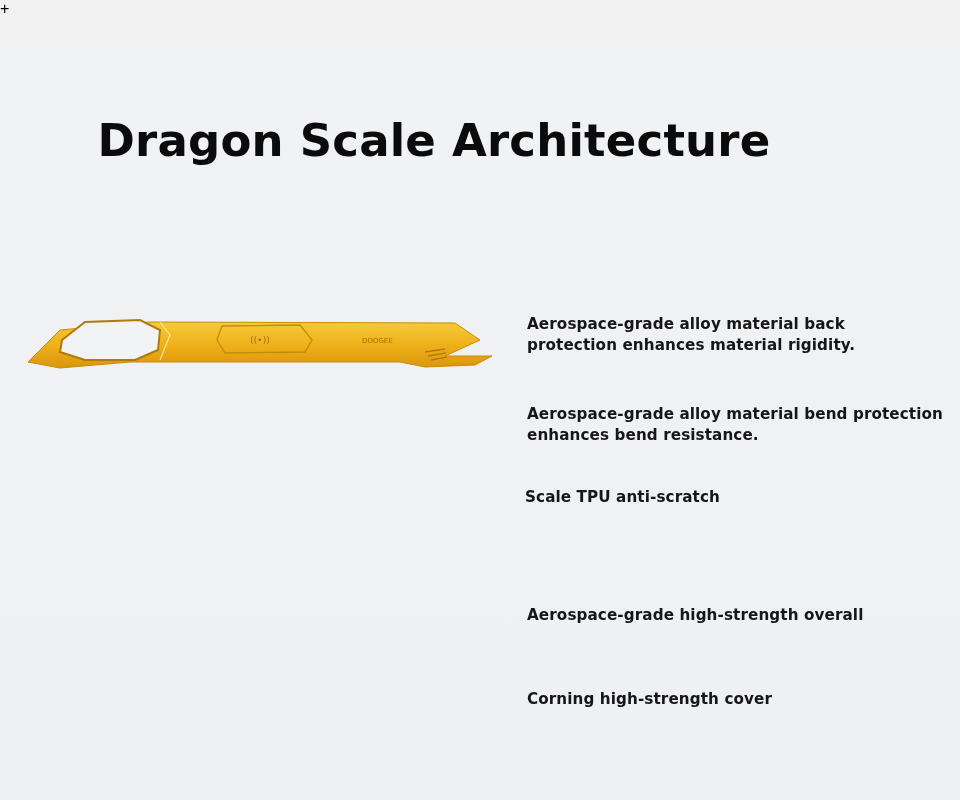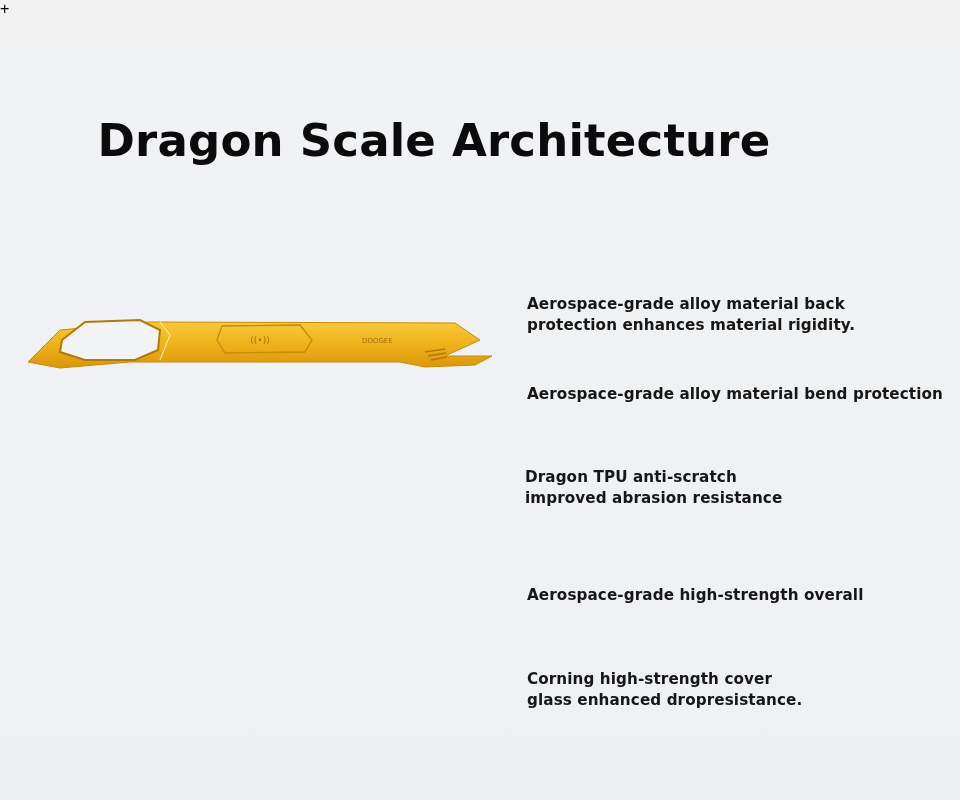--- a/index.html
+++ b/index.html
@@ -9,21 +9,21 @@
     font-family: "Liberation Sans", "DejaVu Sans", sans-serif;
   }
   .title {
     position: absolute; left: 0; top: 114px; width: 868px; text-align: center;
     font-size: 45px; font-weight: 700; color: #0b0b0b; letter-spacing: 0.2px;
     font-family: "DejaVu Sans", sans-serif;
   }
   .illustration { position: absolute; left: 0; top: 0; width: 960px; height: 800px; }
   .label {
     position: absolute; font-size: 15.2px; line-height: 21px; font-weight: 700;
-    color: #161616; font-family: "DejaVu Sans", sans-serif; letter-spacing: 0.1px;
+    color: #161616; font-family: "DejaVu Sans", sans-serif; letter-spacing: 0.1px; margin-top: 20px;
   }
   .label .line1, .label .line2 { display: block; white-space: nowrap; }
 </style>
 </head>
 <body>
 
 
 
 <div class="title">Dragon Scale Architecture</div>
 
@@ -134,30 +134,29 @@
   <line x1="420" y1="702" x2="518" y2="702" stroke="#1e1e1e" stroke-width="1">
 
 
 <div class="label" style="left:527px; top:294px;">
   <span class="line1">Aerospace-grade alloy material back</span>
   <span class="line2">protection enhances material rigidity.</span>
 </div>
 
 <div class="label" style="left:527px; top:384px;">
   <span class="line1">Aerospace-grade alloy material bend protection</span>
+  <span class="line2">enhances bend resistance.</span>
 </div>
 
 <div class="label" style="left:525px; top:467px;">
-  <span class="line1">Dragon TPU anti-scratch</span>
-  <span class="line2">improved abrasion resistance</span>
+  <span class="line1">Scale TPU anti-scratch</span>
 </div>
 
 <div class="label" style="left:527px; top:585px;">
   <span class="line1">Aerospace-grade high-strength overall</span>
 </div>
 
 <div class="label" style="left:527px; top:669px;">
   <span class="line1">Corning high-strength cover</span>
-  <span class="line2">glass enhanced dropresistance.</span>
 </div>
 
 
 
 
 </line></line></line></line></line></body></html>

